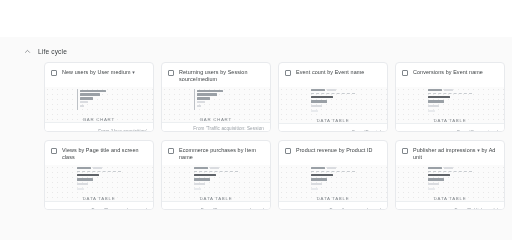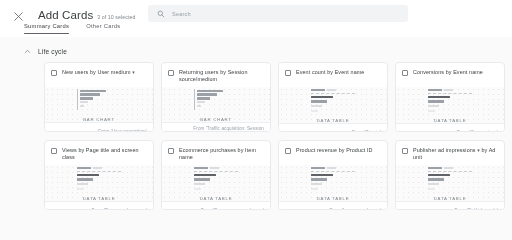--- a/index.html
+++ b/index.html
@@ -314,46 +314,20 @@
     letter-spacing: 0.1px;
     text-align: right;
     line-height: 6px;
   }
 </style>
 </head>
 <body>
 
 <div class="app">
 
-  <div class="header">
-
-    <div class="close-btn">
-      <svg width="9" height="9" viewBox="0 0 12 12" aria-hidden="true">
-        <path d="M1 1 L11 11 M11 1 L1 11" stroke="#5f6368" stroke-width="1.1" fill="none" stroke-linecap="round"></path>
-      </svg>
-    </div>
-
-    <div class="title-wrap">
-      <span class="page-title">Add Cards</span>
-      <span class="selected-count">3 of 10 selected</span>
-    </div>
-
-    <div class="search-box">
-      <svg class="search-icon" viewBox="0 0 16 16" aria-hidden="true">
-        <circle cx="6.6" cy="6.6" r="4.4" stroke="#80868b" stroke-width="1.4" fill="none"></circle>
-        <path d="M10 10 L14 14" stroke="#80868b" stroke-width="1.4" stroke-linecap="round"></path>
-      </svg>
-      <input class="search-input" type="text" placeholder="Search" style="">
-    </div>
-
-    <div class="tabs">
-      <div class="tab active">Summary Cards</div>
-      <div class="tab">Other Cards</div>
-    </div>
-  </div>
 
   <div class="canvas">
 
     <div class="section-header">
       <svg class="chevron" viewBox="0 0 12 12" aria-hidden="true">
         <path d="M2.5 7.5 L6 4 L9.5 7.5" stroke="#5f6368" stroke-width="1.1" fill="none" stroke-linecap="round" stroke-linejoin="round"></path>
       </svg>
       <span class="section-title">Life cycle</span>
     </div>
 

